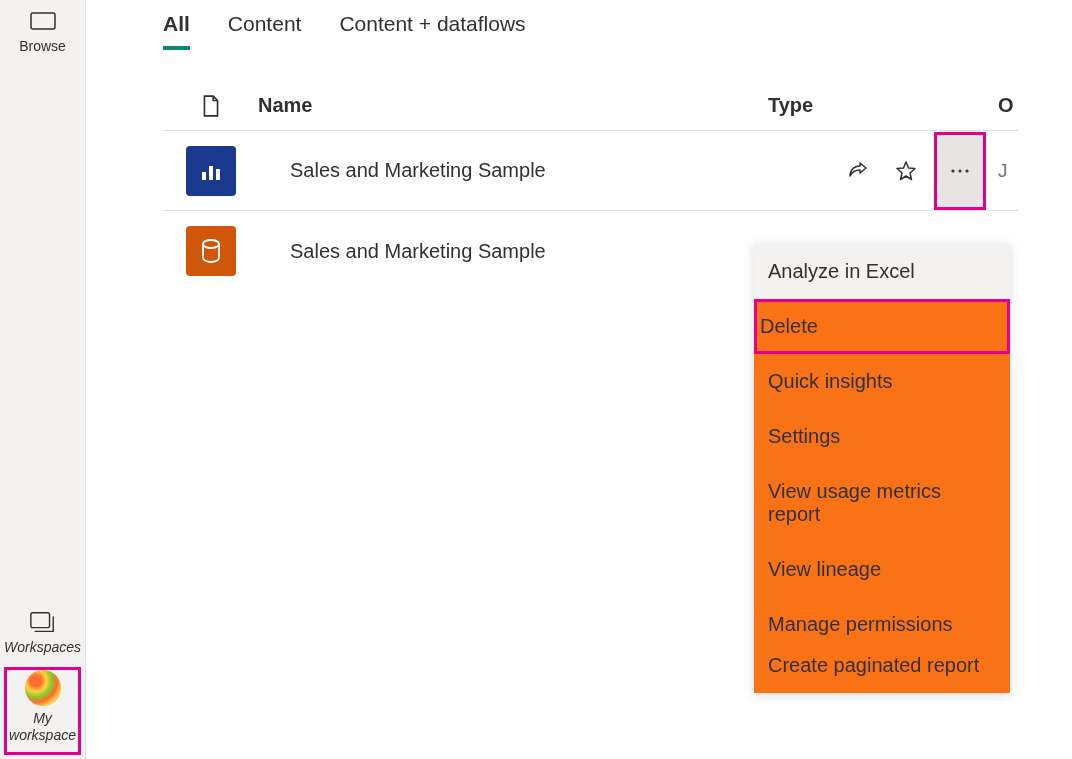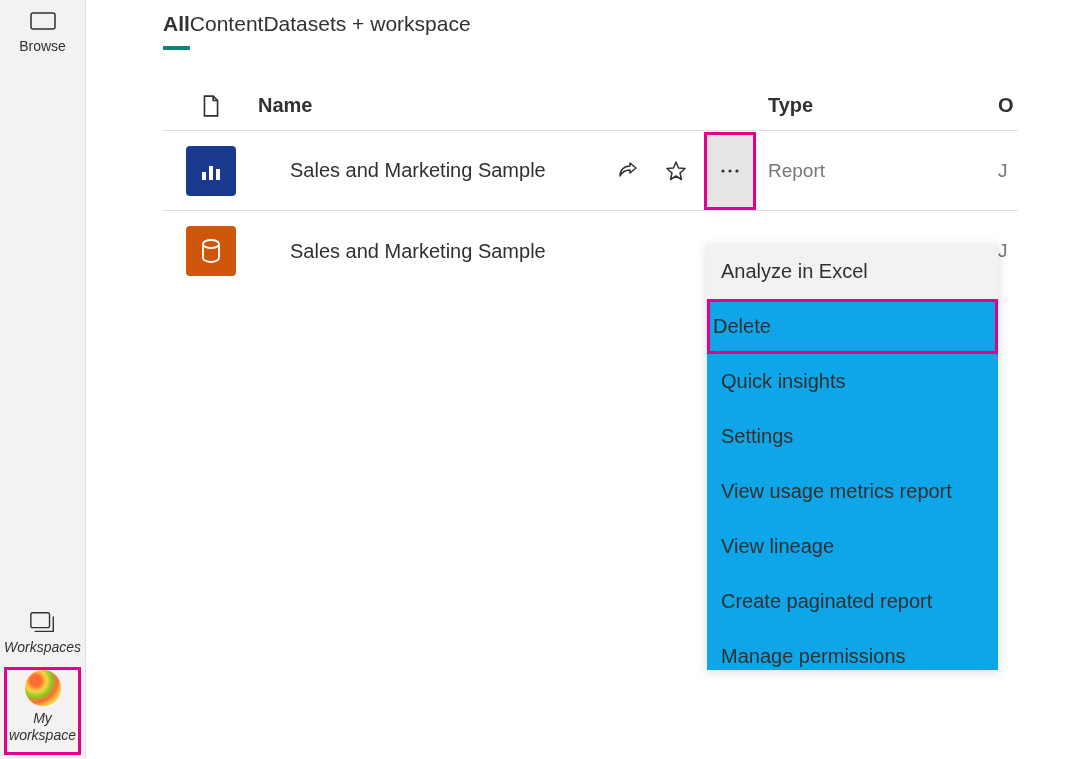--- a/index.html
+++ b/index.html
@@ -72,20 +72,21 @@
     .main {
       position: absolute;
       left: 109px;
       top: 0;
       right: 0;
       height: 759px;
       background: #fff;
     }
     .tabs {
       display: flex;
+      gap: 38px;
       padding: 12px 54px 0 54px;
       border-bottom: 1px solid transparent;
     }
     .tab {
       font-size: 21px;
       color: #323130;
       padding-bottom: 14px;
       cursor: pointer;
       position: relative;
     }
@@ -204,24 +205,24 @@
     }
     .row-owner {
       width: 20px;
       font-size: 19px;
       color: #767676;
       overflow: hidden;
       white-space: nowrap;
     }
     .context-menu {
       position: absolute;
-      left: 707px;
+      left: 754px;
       top: 244px;
-      width: 291px;
-      background: #0ea5e9;
+      width: 256px;
+      background: #f97316;
       box-shadow: 0 2px 10px rgba(0,0,0,0.15);
       z-index: 100;
     }
     .menu-item {
       padding: 16px 14px;
       font-size: 20px;
       color: #323130;
       cursor: pointer;
     }
     .menu-item.hovered {
@@ -260,21 +261,21 @@
       <div class="avatar"></div>
       <div class="sidebar-label" style="text-align:center;">My workspace</div>
     </div>
   </div>
 </div>
 
 <div class="main">
   <div class="tabs">
     <div class="tab active">All</div>
     <div class="tab">Content</div>
-    <div class="tab">Datasets + workspace</div>
+    <div class="tab">Content + dataflows</div>
   </div>
 
   <div class="table-area">
     <div class="table-header">
       <div class="col-icon">
         <svg class="file-header-icon" viewBox="0 0 18 22" fill="none">
           <path d="M 3 2 L 11 2 L 15 6 L 15 20 L 3 20 Z" stroke="#323130" stroke-width="1.5" fill="none"></path>
           <path d="M 11 2 L 11 6 L 15 6" stroke="#323130" stroke-width="1.5" fill="none"></path>
         </svg>
       </div>
@@ -307,21 +308,20 @@
           </svg>
         </div>
         <div class="more-btn">
           <svg width="20" height="6" viewBox="0 0 20 6">
             <circle cx="3" cy="3" r="1.6" fill="#323130"></circle>
             <circle cx="10" cy="3" r="1.6" fill="#323130"></circle>
             <circle cx="17" cy="3" r="1.6" fill="#323130"></circle>
           </svg>
         </div>
       </div>
-      <div class="row-type">Report</div>
       <div class="row-owner">J</div>
     </div>
 
     <div class="table-row" style="border-bottom:none;">
       <div class="col-icon">
         <div class="row-type-icon dataset-icon">
           <svg width="24" height="28" viewBox="0 0 24 28" fill="none">
             <ellipse cx="12" cy="7" rx="8" ry="4" stroke="#fff" stroke-width="1.8" fill="none"></ellipse>
             <path d="M 4 7 L 4 21 C 4 23 8 25 12 25 C 16 25 20 23 20 21 L 20 7" stroke="#fff" stroke-width="1.8" fill="none"></path>
           </svg>
@@ -335,15 +335,15 @@
   </div>
 </div>
 
 <div class="context-menu">
   <div class="menu-item hovered">Analyze in Excel</div>
   <div class="menu-item delete-highlight">Delete</div>
   <div class="menu-item">Quick insights</div>
   <div class="menu-item">Settings</div>
   <div class="menu-item">View usage metrics report</div>
   <div class="menu-item">View lineage</div>
+  <div class="menu-item" style="padding-bottom:2px;">Manage permissions</div>
   <div class="menu-item">Create paginated report</div>
-  <div class="menu-item" style="padding-bottom:2px;">Manage permissions</div>
 </div>
 
 </body></html>

